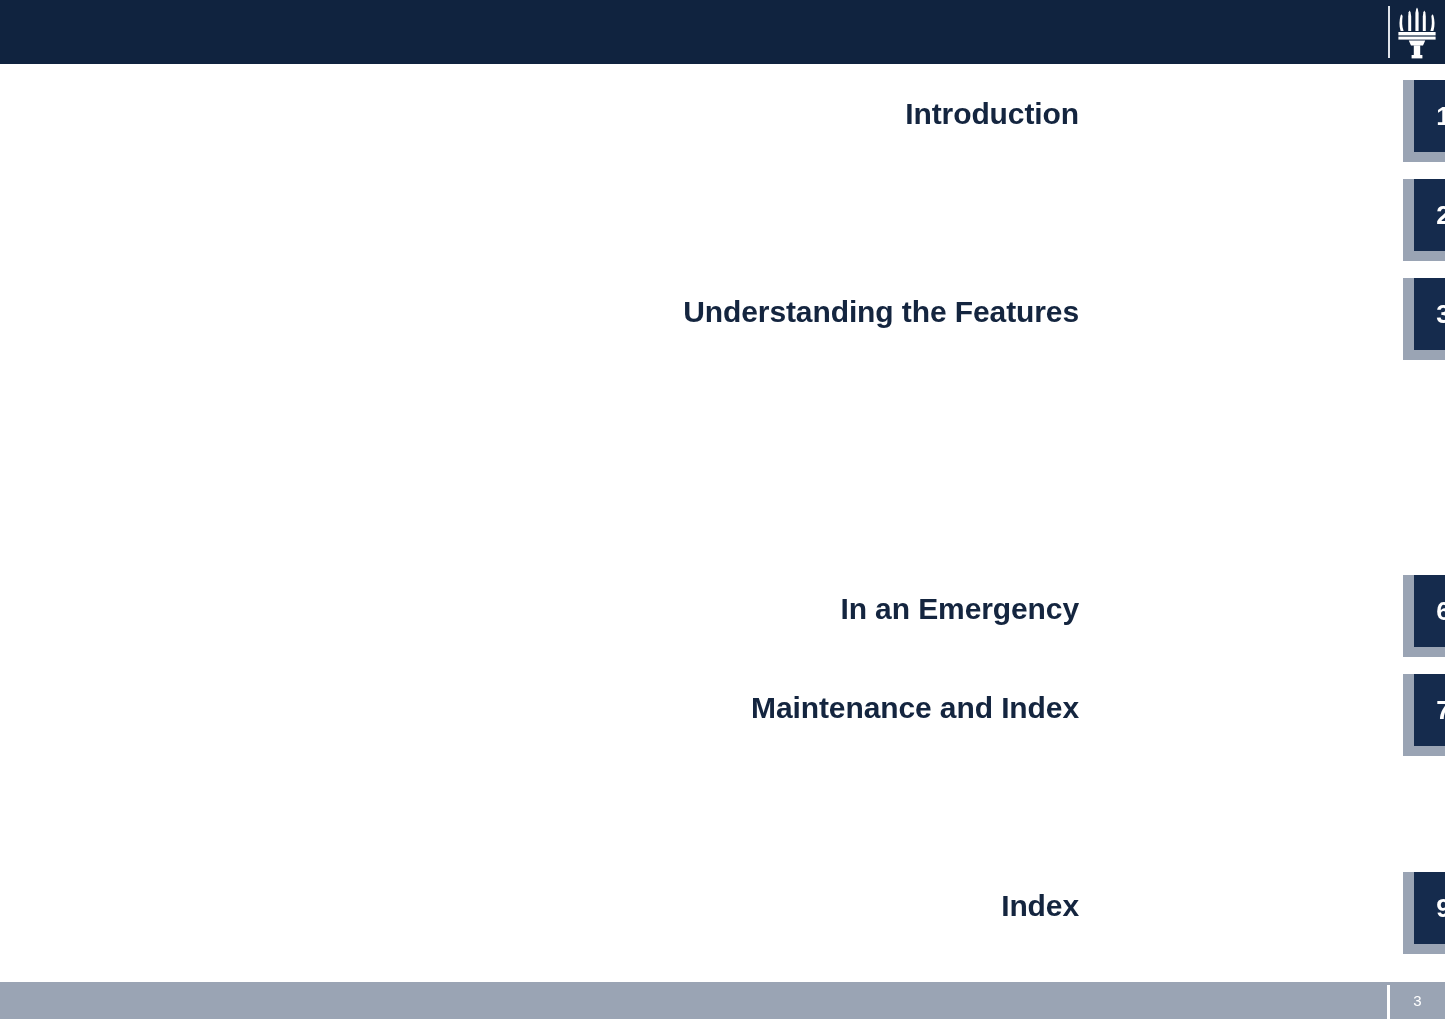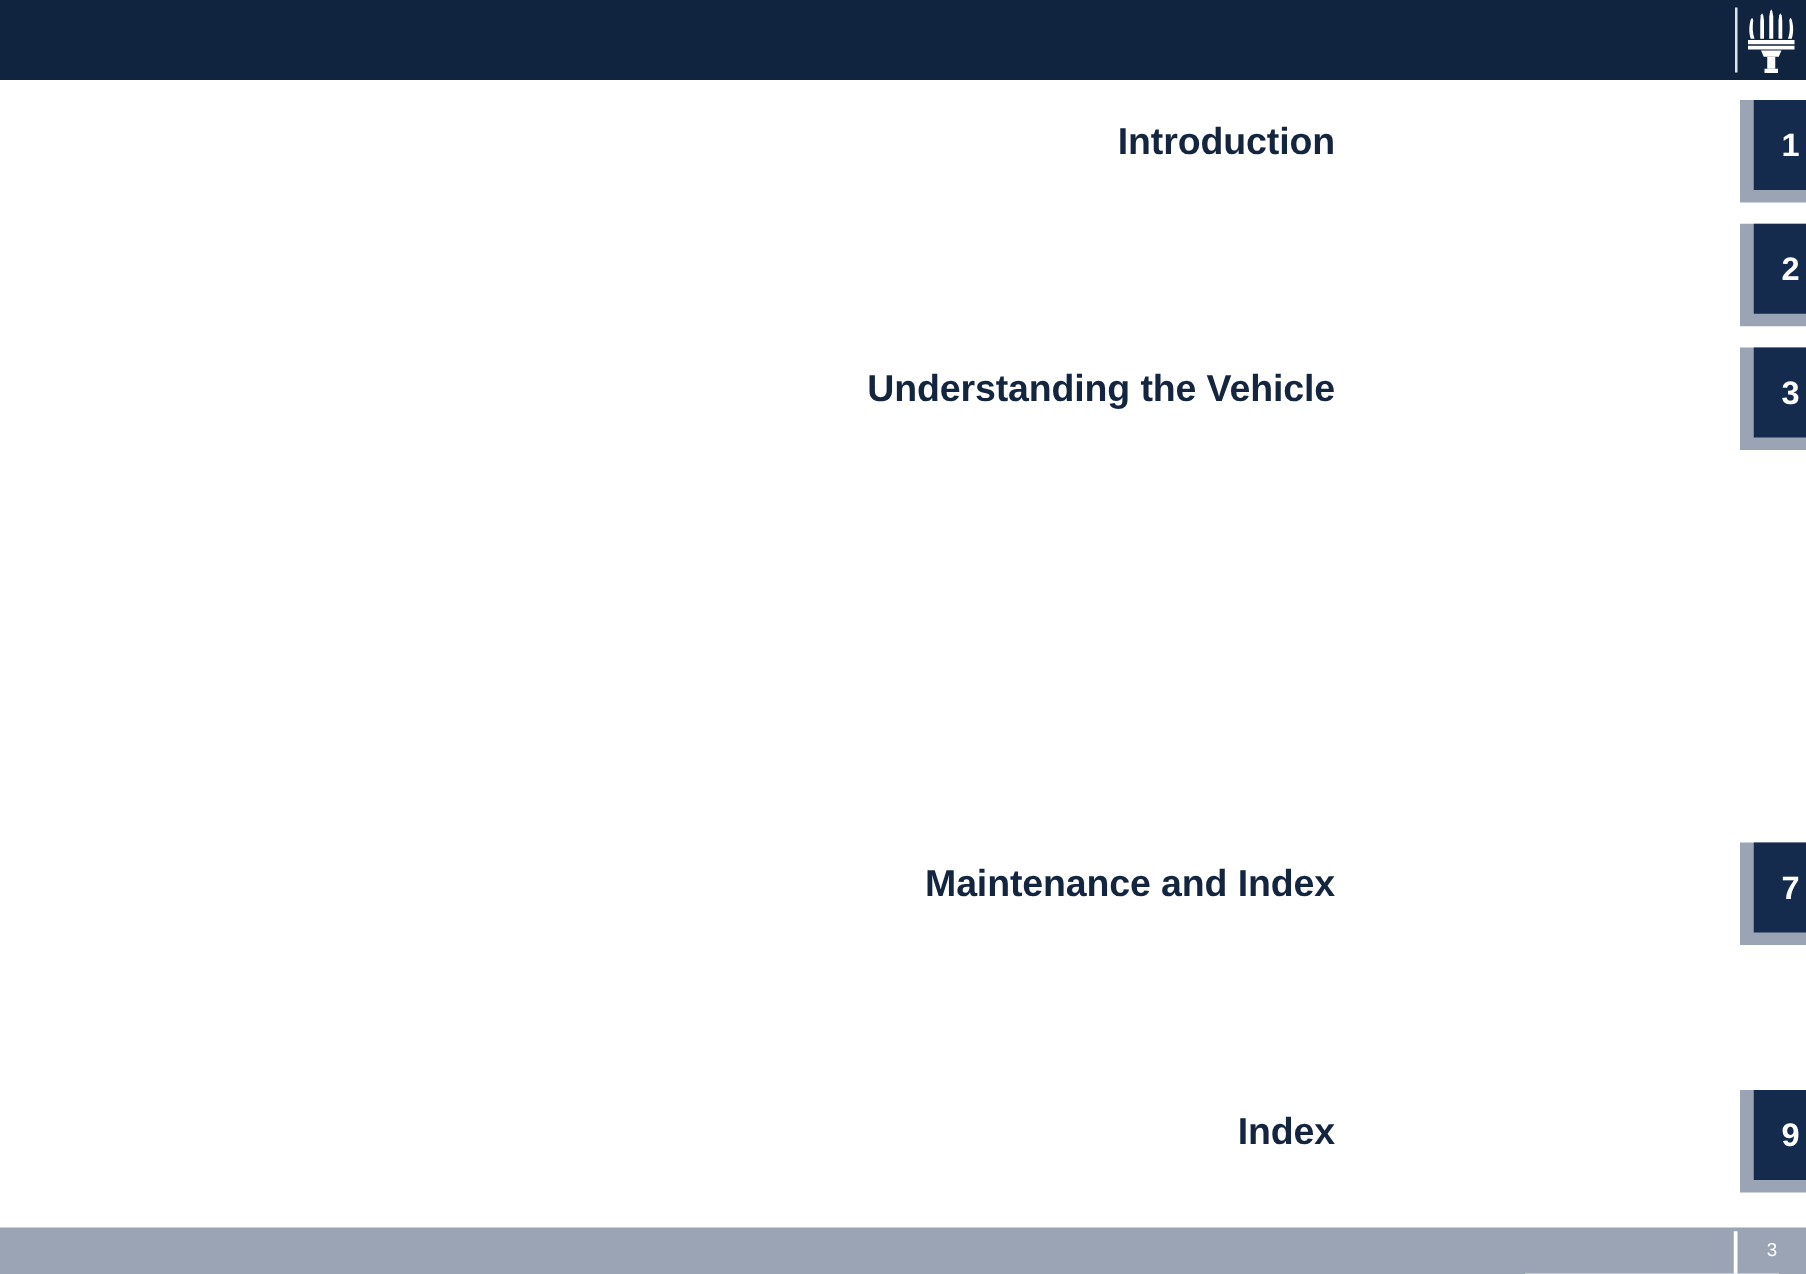--- a/index.html
+++ b/index.html
@@ -47,21 +47,21 @@
   
   .contents {
     position: absolute;
     top: 64px; left: 0;
     width: 1445px;
     height: 918px;
   }
 
   .entry {
     position: absolute;
-    left: 4px;
+    left: 15px;
     width: 1147px;
     height: 99px;
   }
 
   .entry-label {
     position: absolute;
     right: 83px;
     top: 0;
     height: 99px;
     line-height: 99px;
@@ -177,29 +177,36 @@
     </div>
 
     <div class="entry" style="top:99px">
       <div class="tab">
         <div class="tab-shadow"></div>
         <div class="tab-box">2</div>
       </div>
     </div>
 
     <div class="entry" style="top:198px">
-      <div class="entry-label">Understanding the Vehicle</div>
+      <div class="entry-label">Understanding the Features</div>
       <div class="tab">
         <div class="tab-shadow"></div>
         <div class="tab-box">3</div>
       </div>
     </div>
 
 
 
+    <div class="entry" style="top:495px">
+      <div class="entry-label">In an Emergency</div>
+      <div class="tab">
+        <div class="tab-shadow"></div>
+        <div class="tab-box">6</div>
+      </div>
+    </div>
 
     <div class="entry" style="top:594px">
       <div class="entry-label">Maintenance and Index</div>
       <div class="tab">
         <div class="tab-shadow"></div>
         <div class="tab-box">7</div>
       </div>
     </div>
 
 

